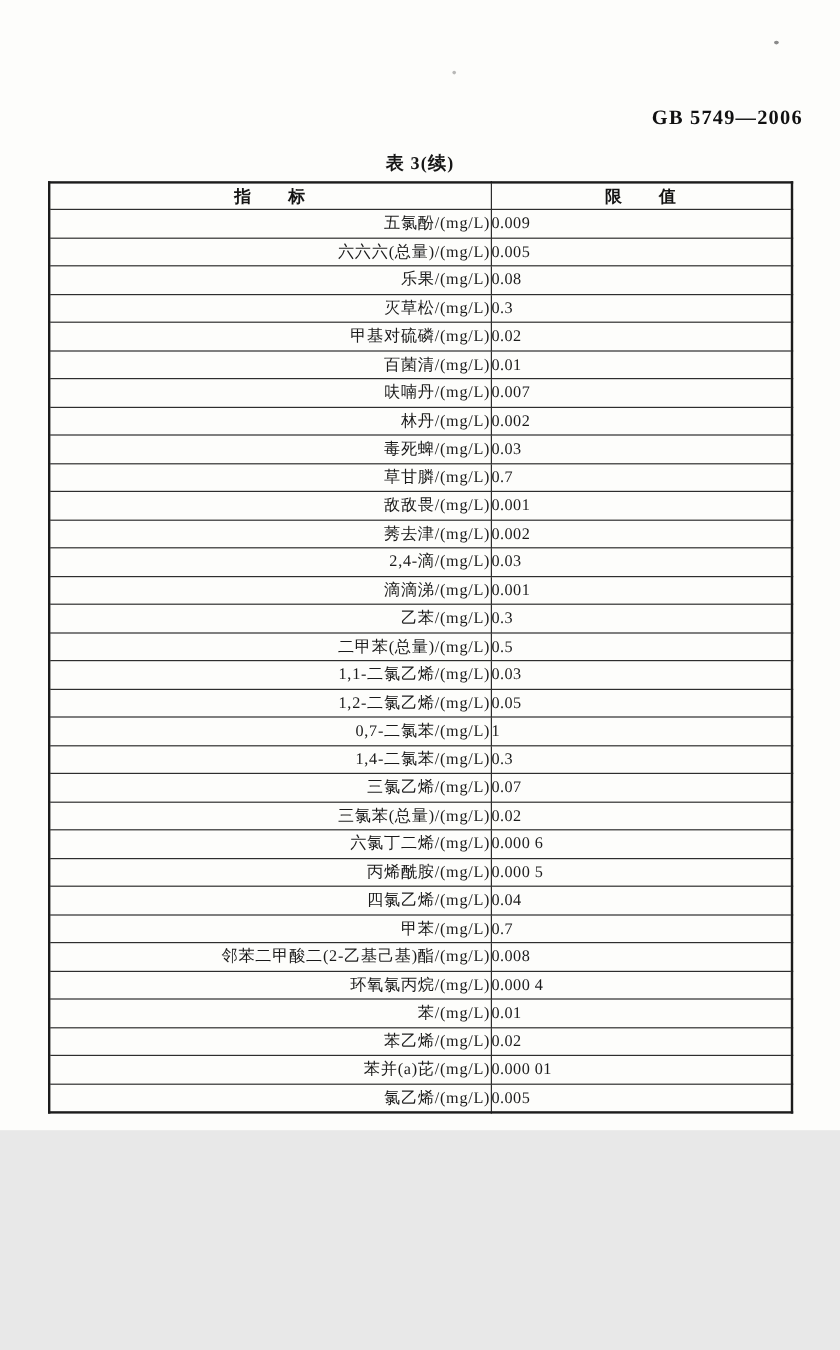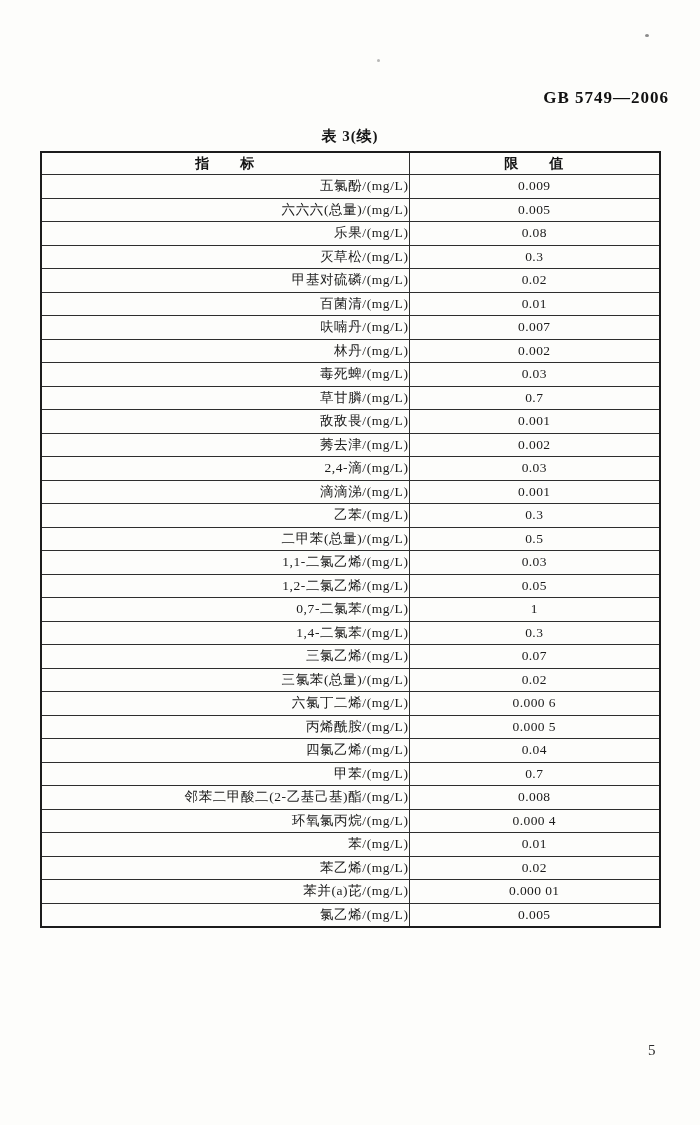--- a/index.html
+++ b/index.html
@@ -3,21 +3,21 @@
 <meta charset="utf-8">
 <style>
   html, body {
     margin: 0;
     padding: 0;
     background: #e8e8e8;
   }
   .page {
     position: relative;
     width: 700px;
-    height: 1125px;
+    height: 942px;
     margin: 0 auto;
     background: #fdfdfb;
     font-family: "Liberation Serif", "DejaVu Serif", serif;
     color: #1a1a1a;
     overflow: hidden;
   }
   .doc-code {
     position: absolute;
     top: 88px;
     right: 31px;
@@ -68,21 +68,21 @@
     height: 22.5px;
     font-size: 13.5px;
     color: #1b1b1b;
   }
   td.cell-indicator {
     text-align: right;
     padding-left: 13px;
     letter-spacing: 0.6px;
   }
   td.cell-limit {
-    text-align: center;
+    text-align: left;
     letter-spacing: 0.4px;
   }
   .page-number {
     position: absolute;
     top: 1042px;
     left: 648px;
     font-size: 15px;
     color: #2a2a2a;
   }
   .speck {

